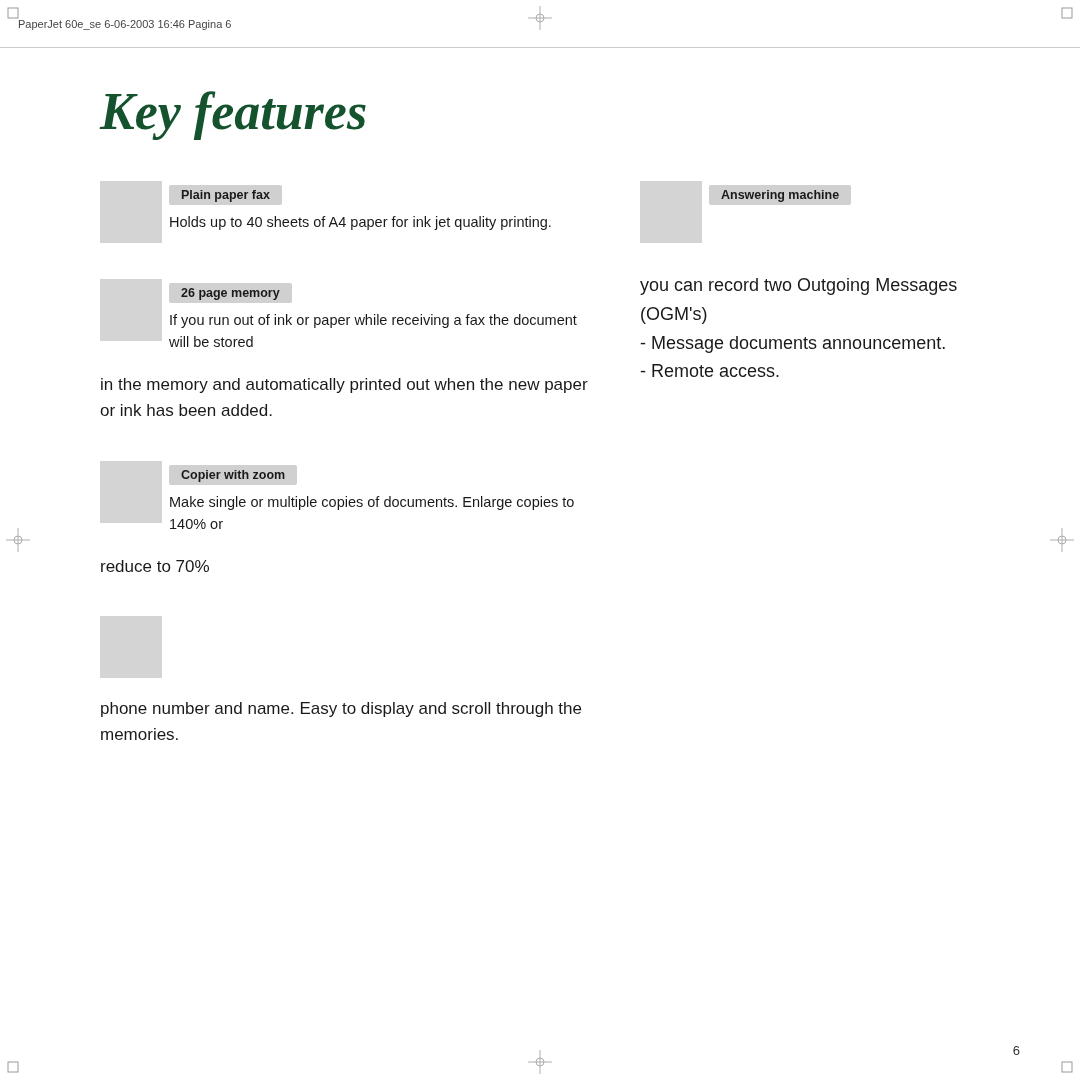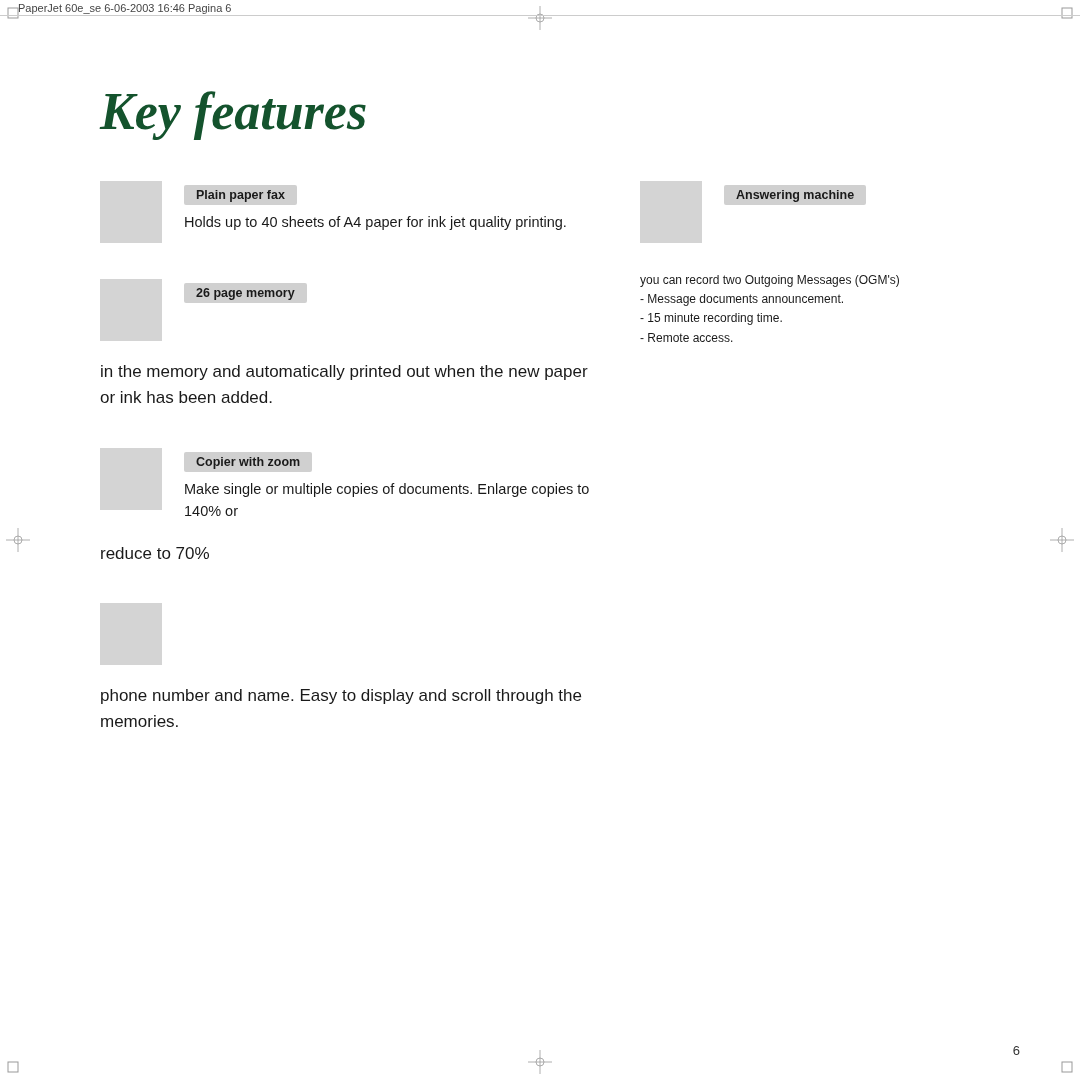--- a/index.html
+++ b/index.html
@@ -12,21 +12,21 @@
       font-size: 15px;
       color: #1a1a1a;
       overflow: hidden;
       position: relative;
     }
 
     
     .header-bar {
       position: absolute;
       top: 0; left: 0; right: 0;
-      height: 16px;
+      height: 48px;
       border-bottom: 1px solid #ccc;
       display: flex;
       align-items: center;
       padding: 0 18px;
       font-size: 11px;
       color: #444;
     }
 
     
     .reg-mark {
@@ -98,21 +98,21 @@
     }
 
     
     .feature-item {
       margin-bottom: 36px;
     }
 
     .feature-header {
       display: flex;
       align-items: flex-start;
-      gap: 22px;
+      gap: 7px;
       margin-bottom: 8px;
     }
 
     .feature-icon {
       width: 62px;
       height: 62px;
       background: #d4d4d4;
       flex-shrink: 0;
     }
 
@@ -144,21 +144,21 @@
     
     .feature-right {
       margin-bottom: 20px;
     }
 
     .feature-right .feature-header {
       margin-bottom: 6px;
     }
 
     .feature-right .feature-body {
-      font-size: 12px;
+      font-size: 18px;
       line-height: 1.6;
       margin-top: 28px;
     }
   </style>
 </head>
 <body>
 
 <div class="reg-mark reg-tl">
   <svg viewBox="0 0 26 26">
       <rect x="2" y="2" width="10" height="10" fill="none" stroke="#999" stroke-width="1"></rect>
@@ -231,20 +231,21 @@
             <div class="feature-body" style="margin-top:6px;text-align:center;">Holds up to 40 sheets of A4 paper for ink jet quality printing.</div>
           </div>
         </div>
       </div>
 
       <div class="feature-item">
         <div class="feature-header">
           <div class="feature-icon"></div>
           <div>
             <span class="feature-label-text">26 page memory</span>
+            <div class="feature-body" style="margin-top:6px;">If you run out of ink or paper while receiving a fax the document will be stored</div>
           </div>
         </div>
         <div class="feature-full-body">in the memory and automatically printed out when the new paper or ink has been added.</div>
       </div>
 
       <div class="feature-item">
         <div class="feature-header">
           <div class="feature-icon"></div>
           <div>
             <span class="feature-label-text">Copier with zoom</span>
@@ -268,21 +269,20 @@
       <div class="feature-right">
         <div class="feature-header">
           <div class="feature-icon"></div>
           <div>
             <span class="feature-label-text">Answering machine</span>
           </div>
         </div>
         <div class="feature-body" id="answering-body">
         <div>you can record two Outgoing Messages (OGM's)</div>
             <div>- Message documents announcement.</div>
-            <div>- 15 minute recording time.</div>
             <div>- Remote access.</div>
           </div>
       </div>
 
     </div>
 
   </div>
 
 </div>
 

